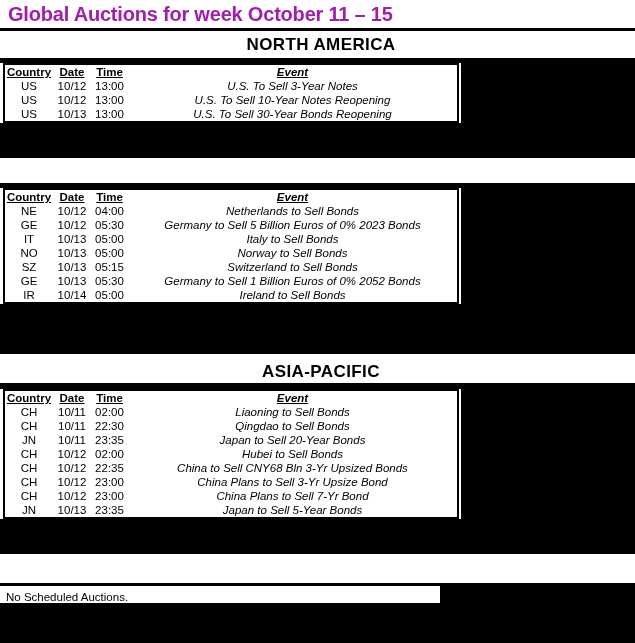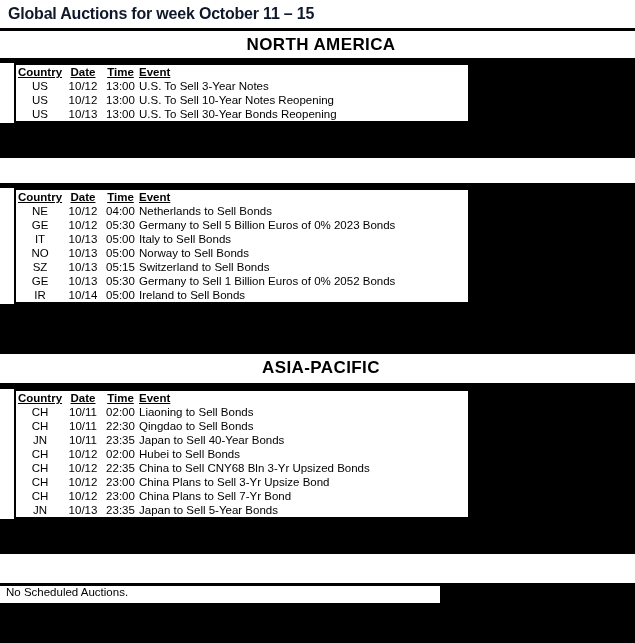--- a/index.html
+++ b/index.html
@@ -4,57 +4,57 @@
 <style>
   html,body{margin:0;padding:0;background:#ffffff;}
   .page{
     position:relative;width:635px;height:643px;background:#ffffff;
     font-family:"Liberation Sans",sans-serif;overflow:hidden;
   }
   .title-bar{
     position:absolute;top:0;left:0;width:635px;height:28px;background:#ffffff;
     display:flex;align-items:center;padding-left:8px;box-sizing:border-box;
   }
-  .title-text{font-size:16px;font-weight:bold;color:#0f172a;letter-spacing:-0.2px;white-space:nowrap;}
+  .title-text{font-size:20px;font-weight:bold;color:#a21caf;letter-spacing:-0.2px;white-space:nowrap;}
   .rule{position:absolute;left:0;top:28px;width:635px;height:3px;background:#000000;}
   .region-header{
     position:absolute;left:0;width:635px;background:#ffffff;
     display:flex;align-items:center;padding-left:7px;box-sizing:border-box;justify-content:center;
   }
   .region-header span{font-size:17px;font-weight:bold;color:#000000;letter-spacing:0.4px;white-space:nowrap;}
   .black-band{position:absolute;left:0;width:635px;background:#000000;}
   .table-wrap{position:absolute;left:0;width:461px;background:#ffffff;}
   table.auction{
-    border-collapse:collapse;margin-left:14px;width:456px;
+    border-collapse:collapse;margin-left:3px;width:456px;
     border:2px solid #000000;background:#ffffff;table-layout:fixed;
     font-size:11.5px;color:#000000;
   }
   table.auction th,table.auction td{
     padding:0;height:14px;line-height:14px;white-space:nowrap;overflow:hidden;
   }
   .c0{width:48px;text-align:center;}
   .c1{width:38px;text-align:center;}
   .c2{width:37px;text-align:center;}
-  .c3{text-align:left;padding-left:8px;}
+  .c3{text-align:center;padding-left:8px;font-style:italic;}
   table.auction th{font-weight:bold;}
   table.auction th u{text-decoration:underline;}
   .note-strip{
     position:absolute;left:0;width:440px;height:17px;background:#ffffff;
-    display:flex;align-items:flex-start;padding-left:6px;box-sizing:border-box;
+    display:flex;align-items:flex-end;padding-left:6px;box-sizing:border-box;
   }
   .note-text{font-size:11.5px;color:#000000;white-space:nowrap;}
 
   
   #hdr-na{top:31px;height:27px;}
   #blk-na{top:58px;height:100px;}
   #tbl-na{top:63px;}
   #hdr-eu{top:158px;height:25px;}
   #blk-eu{top:183px;height:172px;}
   #tbl-eu{top:188px;}
-  #hdr-ap{top:354px;height:28px;}
+  #hdr-ap{top:354px;height:36px;}
   #blk-ap{top:383px;height:171px;}
   #tbl-ap{top:389px;}
   #hdr-la{top:582px;height:29px;}
   #blk-la{top:583px;height:60px;}
   #strip-la{top:586px;}
 </style>
 </head>
 <body>
 
 <div class="page">
@@ -183,21 +183,21 @@
           <tr>
             <td class="c0">CH</td>
             <td class="c1">10/11</td>
             <td class="c2">22:30</td>
             <td class="c3">Qingdao to Sell Bonds</td>
           </tr>
           <tr>
             <td class="c0">JN</td>
             <td class="c1">10/11</td>
             <td class="c2">23:35</td>
-            <td class="c3">Japan to Sell 40-Year Bonds</td>
+            <td class="c3">Japan to Sell 20-Year Bonds</td>
           </tr>
           <tr>
             <td class="c0">CH</td>
             <td class="c1">10/12</td>
             <td class="c2">02:00</td>
             <td class="c3">Hubei to Sell Bonds</td>
           </tr>
           <tr>
             <td class="c0">CH</td>
             <td class="c1">10/12</td>

